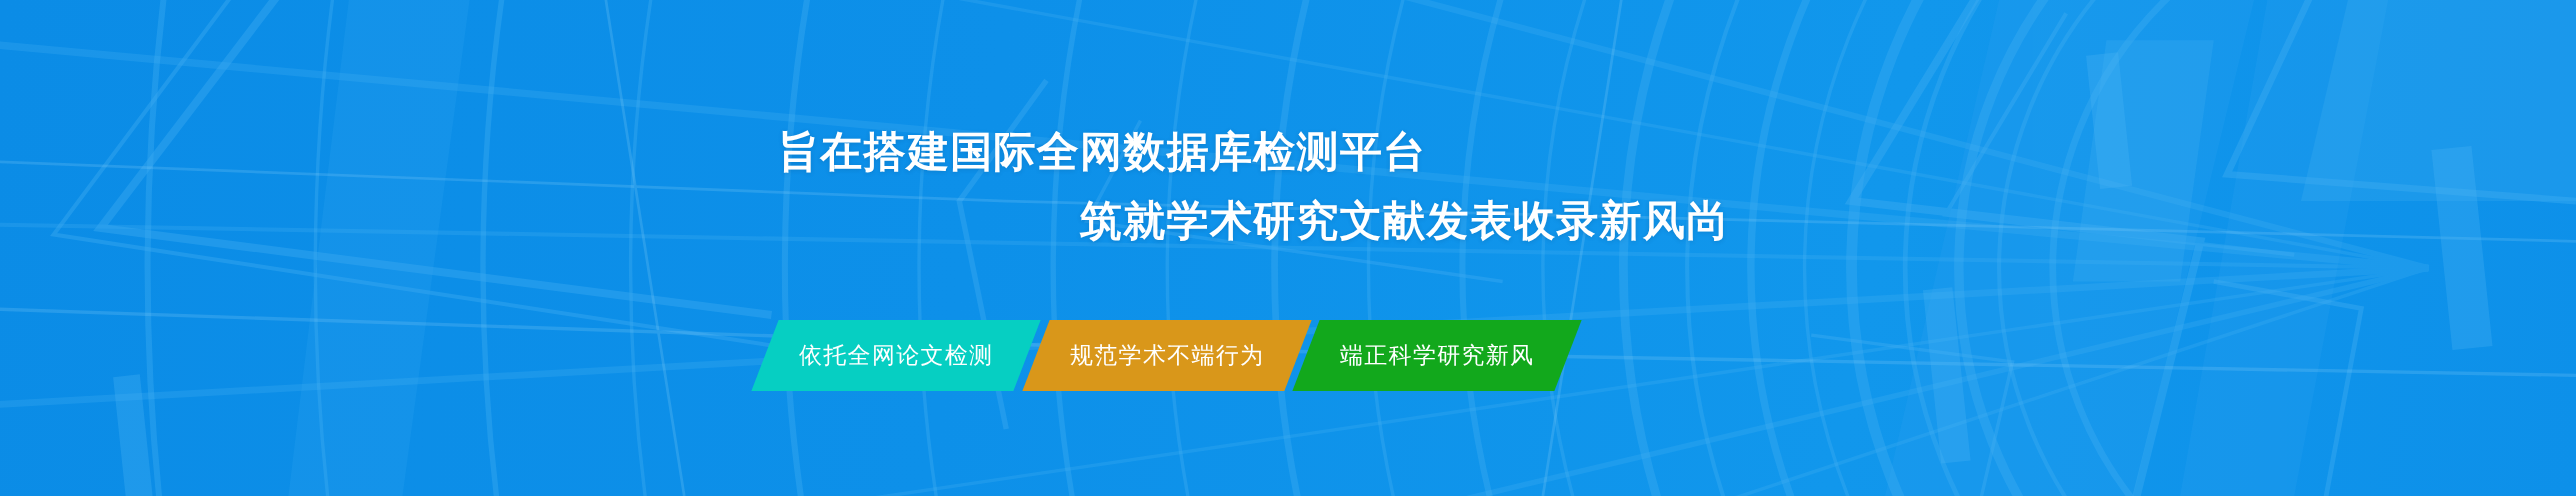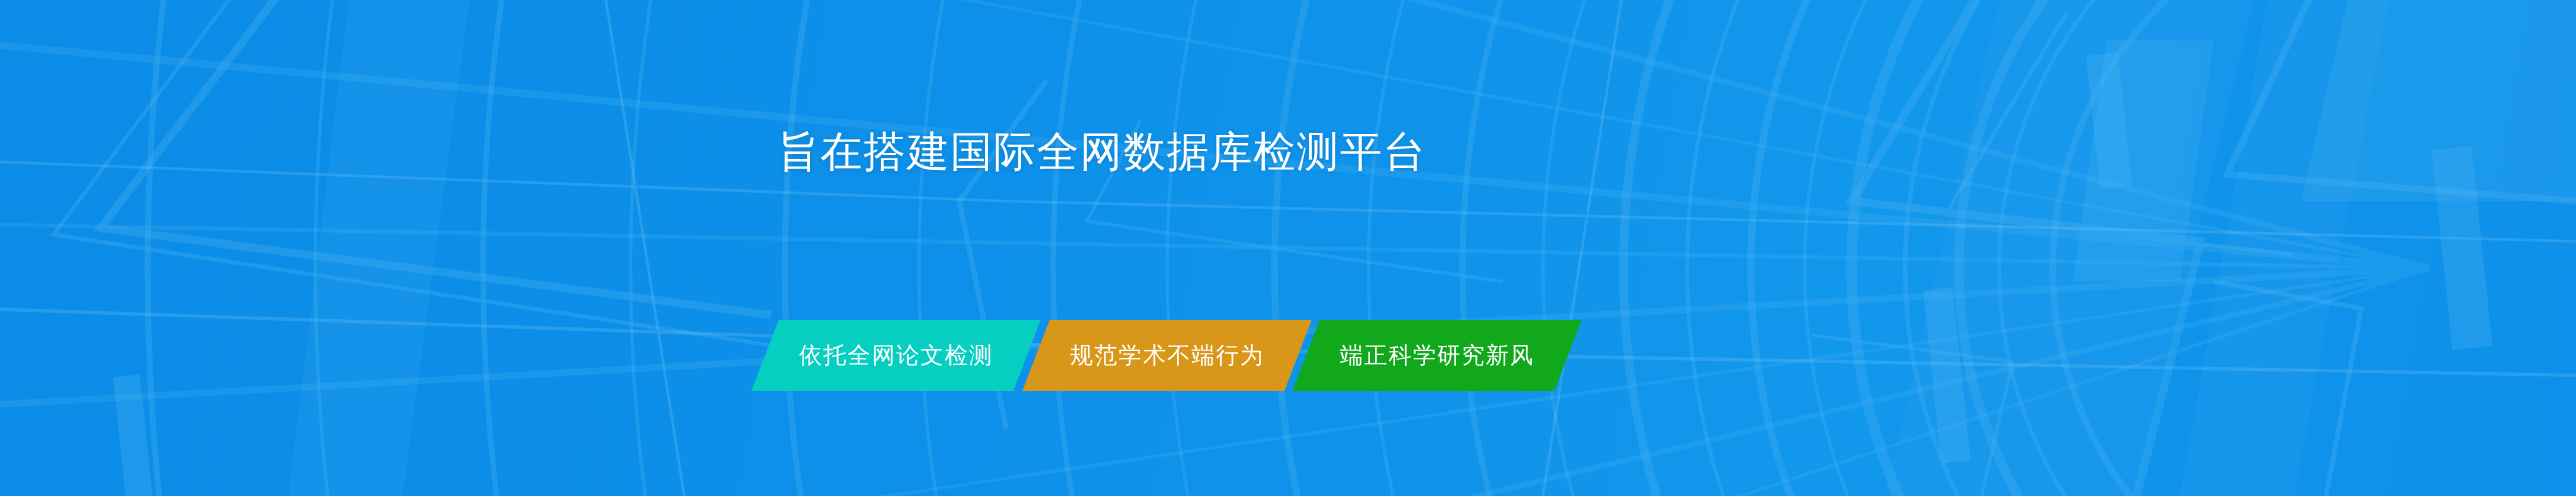--- a/index.html
+++ b/index.html
@@ -41,21 +41,21 @@
     left: 0;
     top: 131px;
     width: 2576px;
     z-index: 5;
     pointer-events: none;
   }
   .headline-line {
     color: #ffffff;
     font-size: 42px;
     line-height: 1;
-    font-weight: 400;
+    font-weight: 700;
     letter-spacing: 1.3px;
     white-space: nowrap;
     text-shadow: 0 1.3px 4px rgba(0, 50, 95, 0.18);
   }
   .headline-line-1 {
     margin-left: 777px;
     margin-bottom: 27px;
   }
   .headline-line-2 {
     margin-left: 1080px;
@@ -181,20 +181,21 @@
         <rect x="3120" y="80" width="48" height="200" transform="rotate(-6 3144 180)"></rect>
         <rect x="2880" y="430" width="44" height="260" transform="rotate(-6 2902 560)"></rect>
         <rect x="180" y="560" width="40" height="220" transform="rotate(-6 200 670)"></rect>
       </g>
 
     </g>
   </svg>
 
   <div class="headline">
     <div class="headline-line headline-line-1">旨在搭建国际全网数据库检测平台</div>
+    <div class="headline-line headline-line-2">筑就学术研究文献发表收录新风尚</div>
   </div>
 
   <div class="tags">
 
     <div class="tag tag-teal" style="background: rgb(6, 207, 194);">
       <span class="tag-label" style="color: rgb(255, 255, 255);">依托全网论文检测</span>
     </div>
 
     <div class="tag tag-orange" style="background: rgb(217, 151, 26);">
       <span class="tag-label" style="color: rgb(255, 255, 255);">规范学术不端行为</span>

